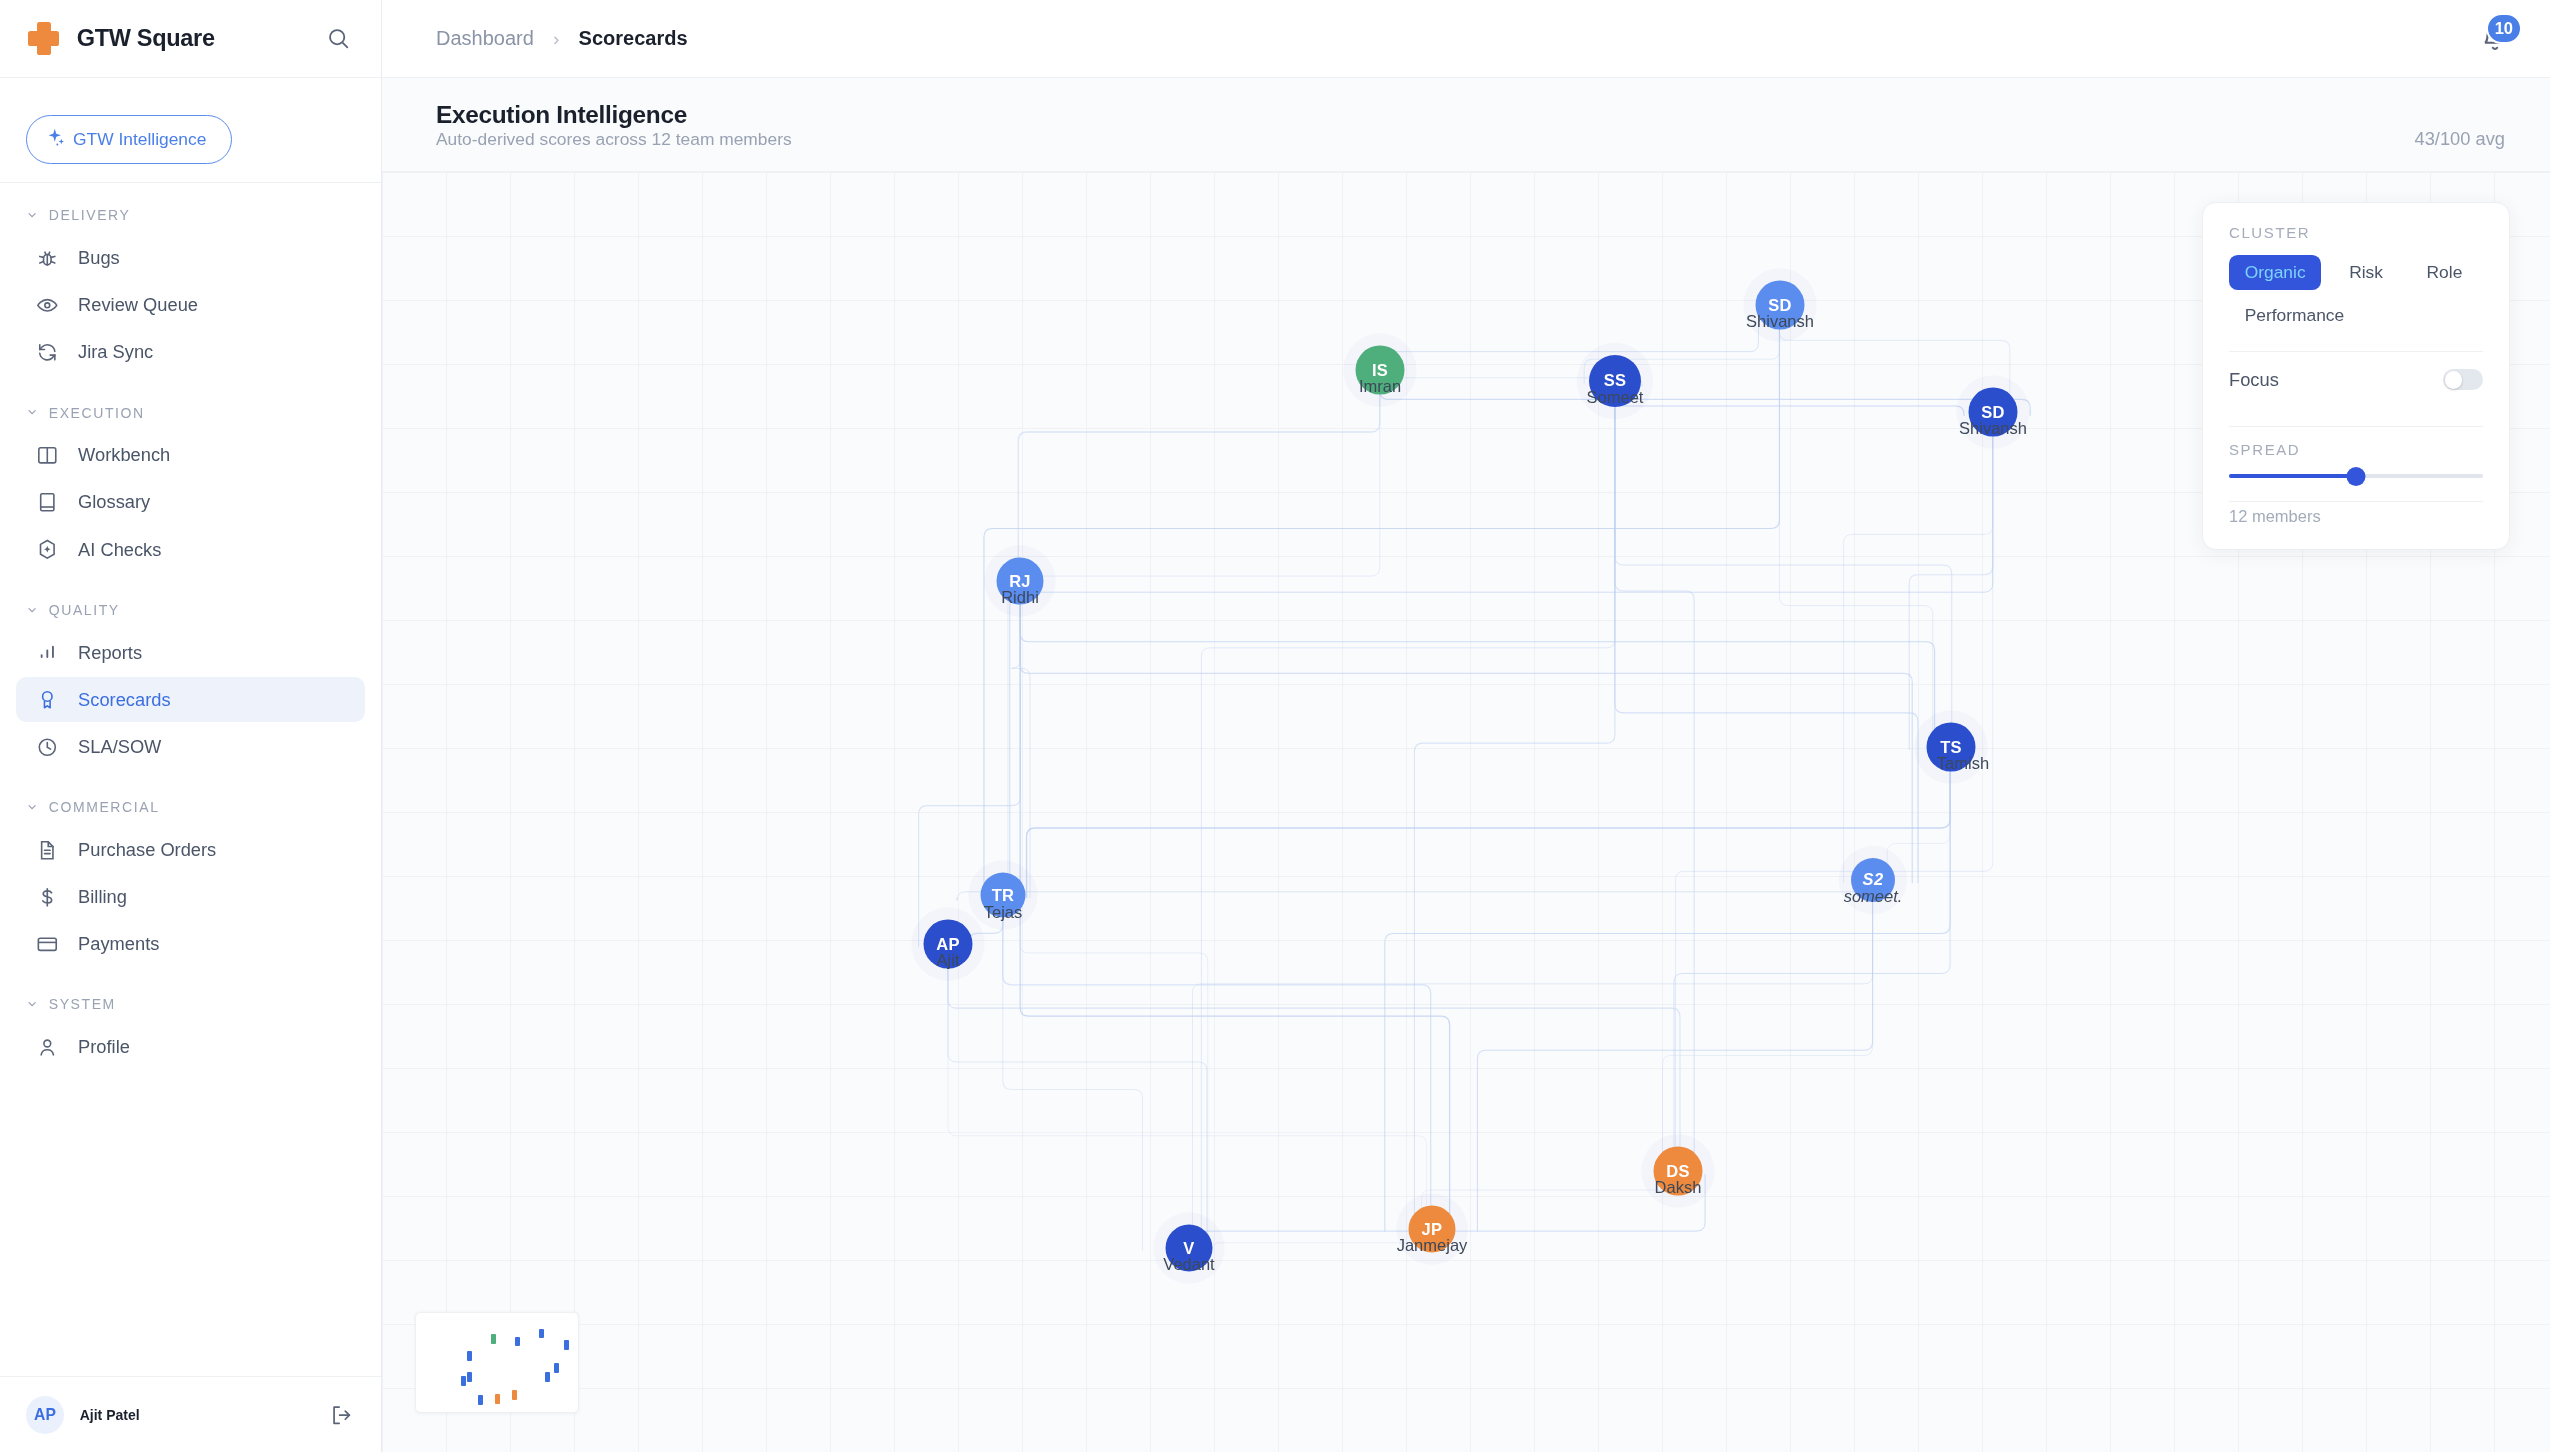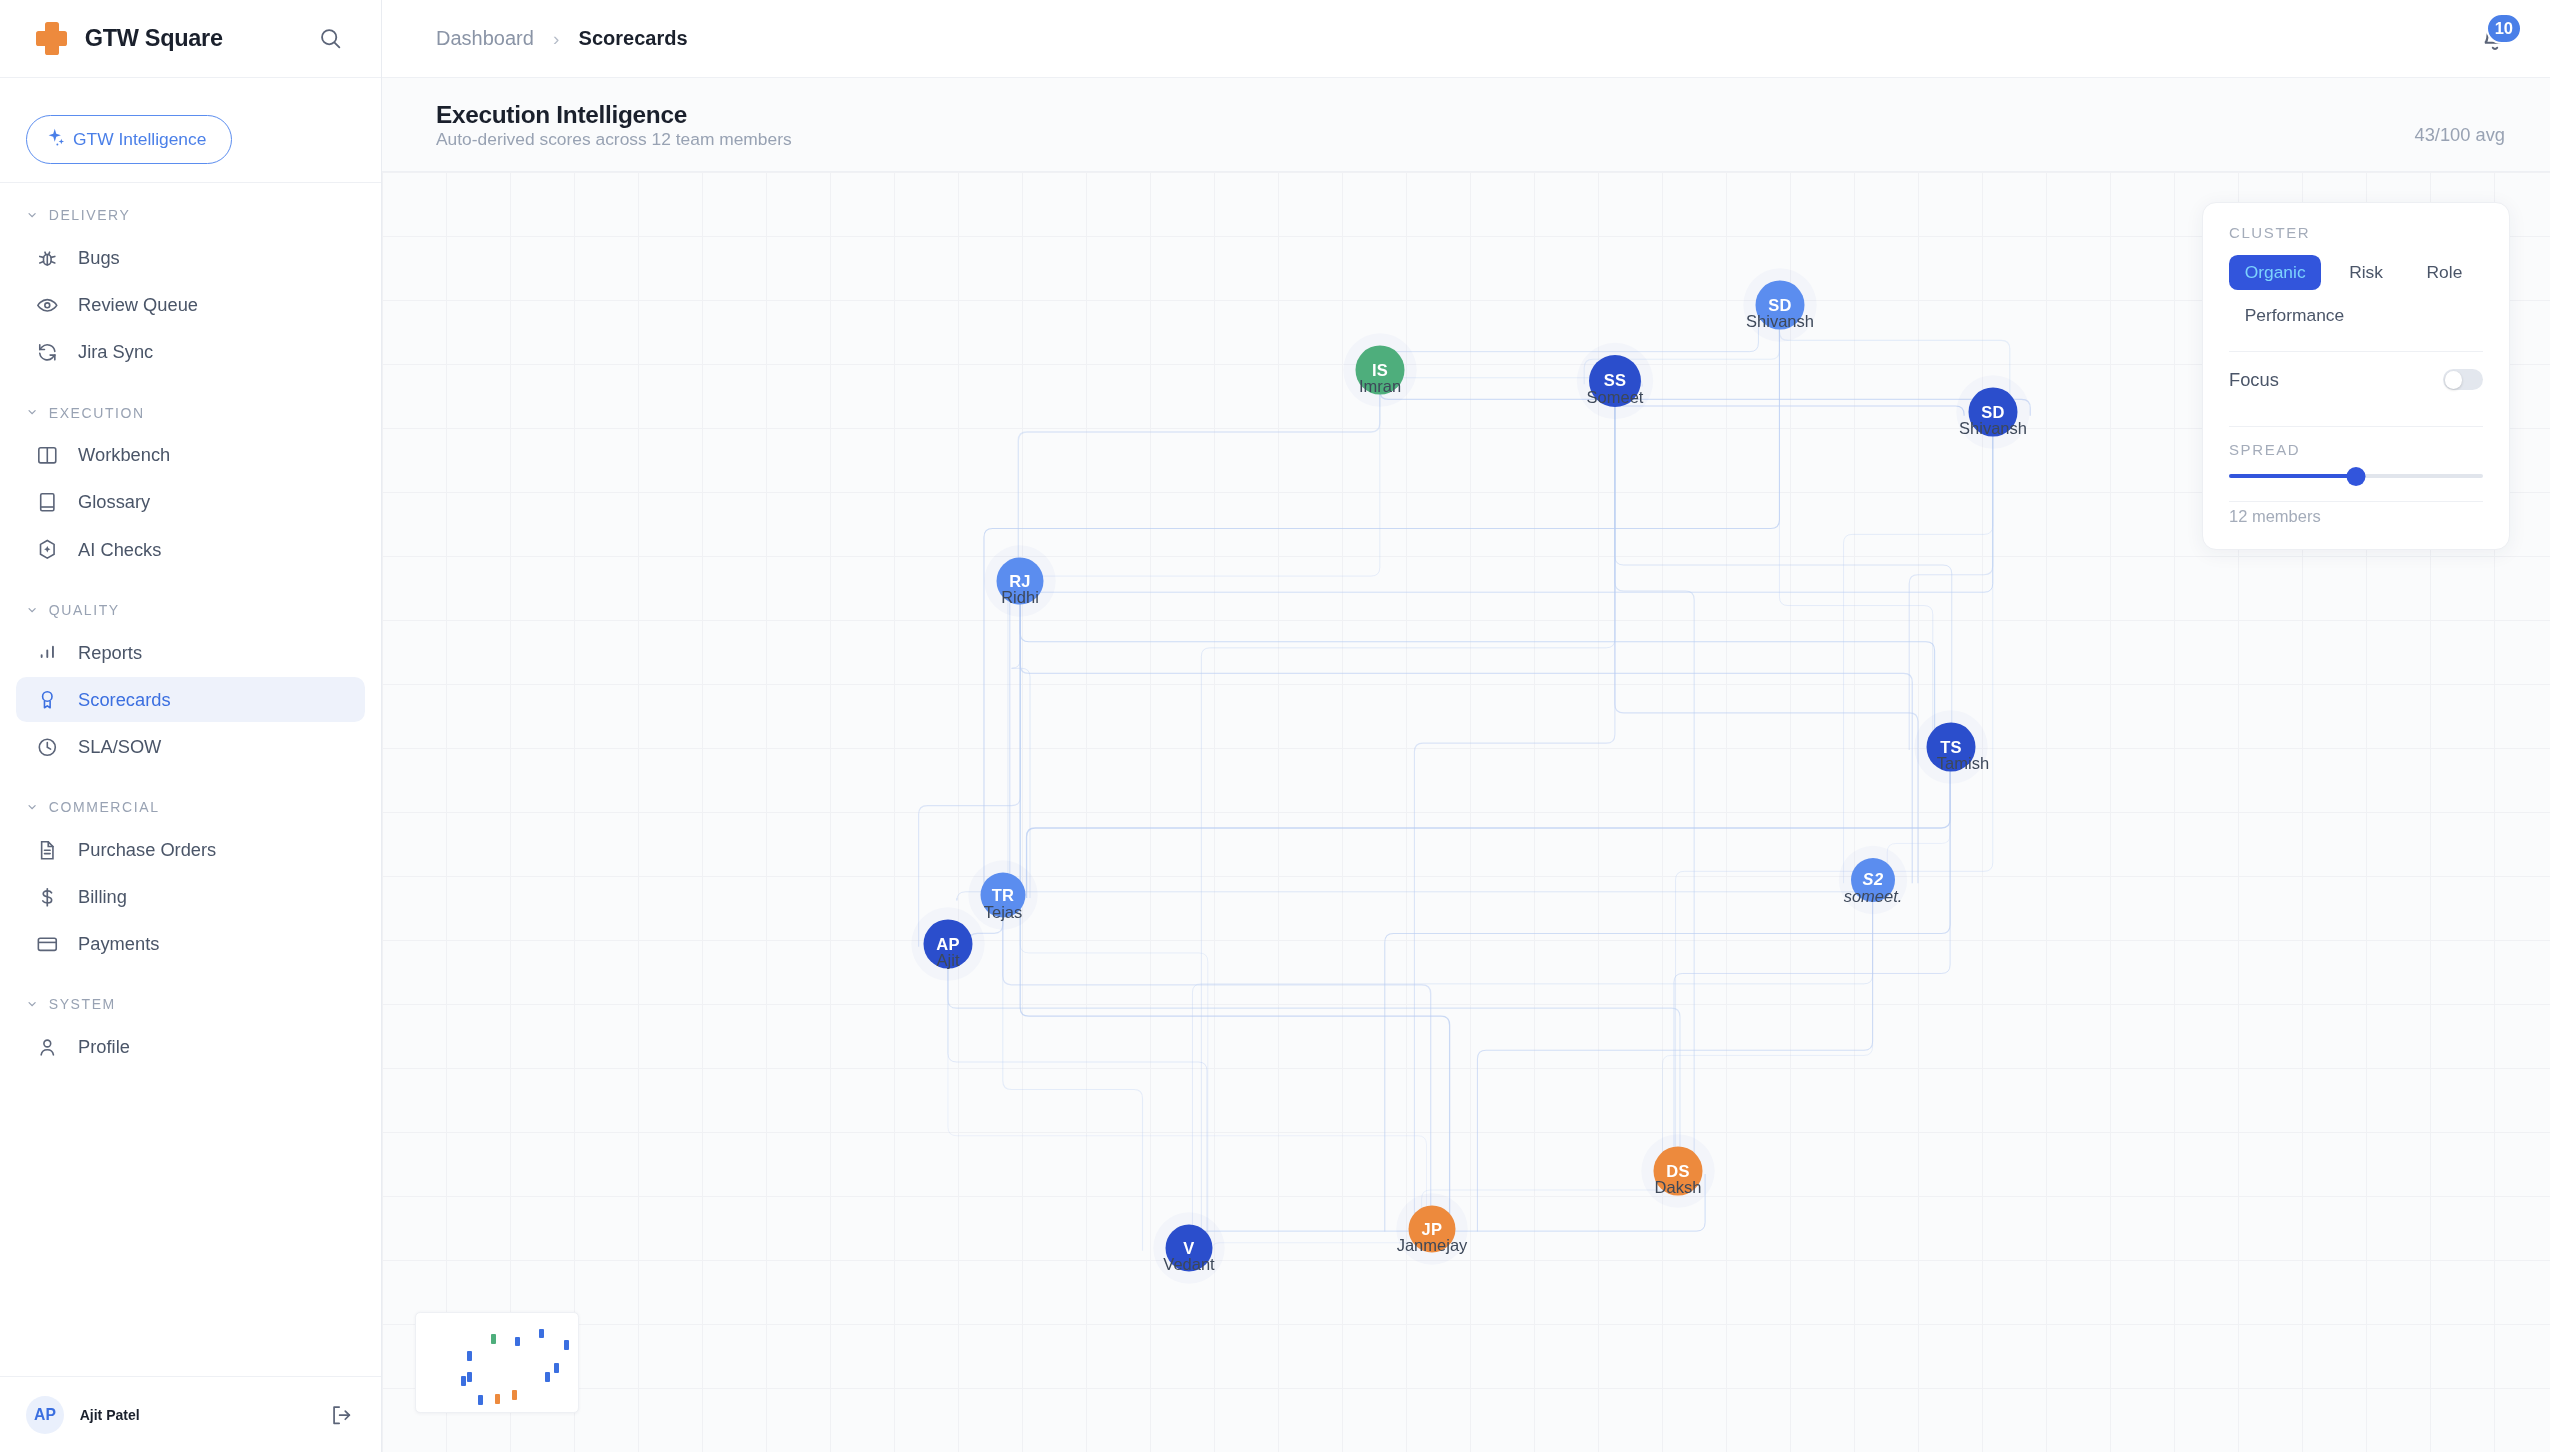--- a/index.html
+++ b/index.html
@@ -12,21 +12,21 @@
   }
   .app { display:flex; width:2550px; height:1453px; }
 
   
   .sidebar {
     width:382px; height:1453px; background:#fff;
     border-right:0.9px solid #e9ecf1;
     display:flex; flex-direction:column; position:relative; flex:0 0 382px;
   }
   .brand {
-    height:78px; display:flex; align-items:center; padding:0 34px;
+    height:78px; display:flex; align-items:center; padding:0 26px;
     border-bottom:0.9px solid #eef0f4; gap:15.7px;
   }
   .brand-logo { width:35px; height:35px; position:relative; flex:0 0 35px; }
   .brand-logo .cross-v, .brand-logo .cross-h {
     position:absolute; background:#ed8a3d; border-radius:2.6px;
   }
   .brand-logo .cross-v { left:10.5px; top:0.9px; width:14px; height:33px; }
   .brand-logo .cross-h { top:9.6px; left:1.7px; width:31px; height:15px; }
   .brand-name { font-size:23.5px; font-weight:700; color:#1a202c; letter-spacing:-0.3px; flex:1; }
   .brand-search { width:33px; height:33px; display:flex; align-items:center; justify-content:center; cursor:pointer; }
@@ -78,21 +78,21 @@
   .crumb-cur { font-size:20px; color:#1a202c; font-weight:700; }
   .topbar-spacer { flex:1; }
   .bell-wrap { position:relative; width:40px; height:40px; display:flex; align-items:center; justify-content:center; cursor:pointer; }
   .bell-badge {
     position:absolute; top:-5.2px; right:-7px; min-width:31px; height:31px; padding:0 7px;
     border-radius:870px; background:#4a7fe8; color:#fff; font-size:16.5px; font-weight:700;
     display:flex; align-items:center; justify-content:center; border:2.6px solid #fff;
   }
 
   .pagehead {
-    background:#fafbfc; padding:22.6px 45px 21px 54px; display:flex; align-items:center;
+    background:#fafbfc; padding:22.6px 45px 21px 54px; display:flex; align-items:flex-end;
     border-bottom:0.9px solid #eef0f4;
   }
   .page-title { font-size:24.4px; font-weight:700; color:#1a202c; letter-spacing:-0.3px; }
   .page-sub { font-size:17.4px; color:#98a2b3; }
   .pagehead-spacer { flex:1; }
   .avg-pill { font-size:18.3px; color:#98a2b3; padding-top:19px; }
 
   
   .canvas {
     flex:1; position:relative; overflow:hidden; background:#fafbfc;

